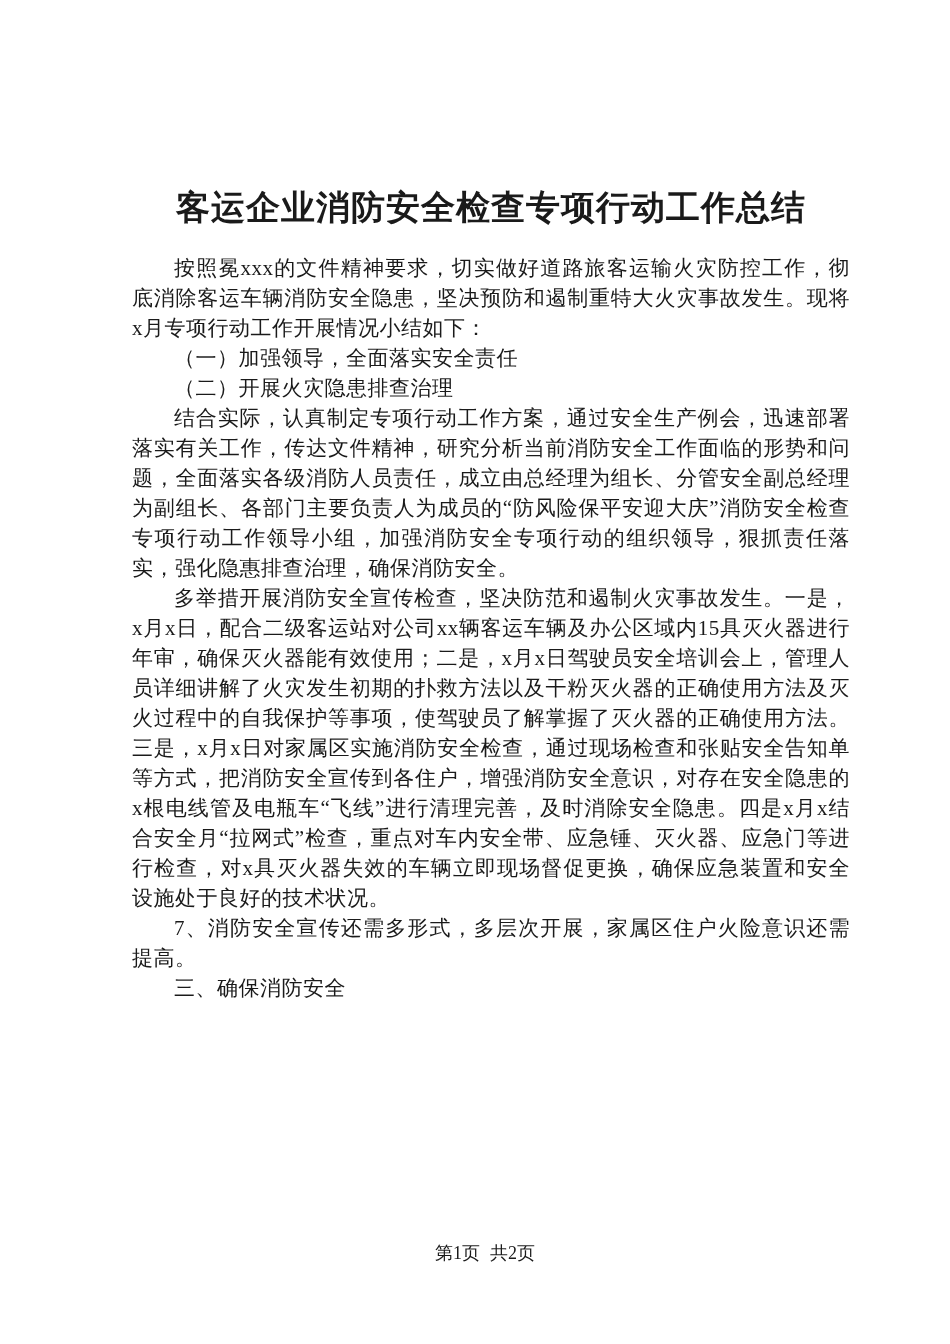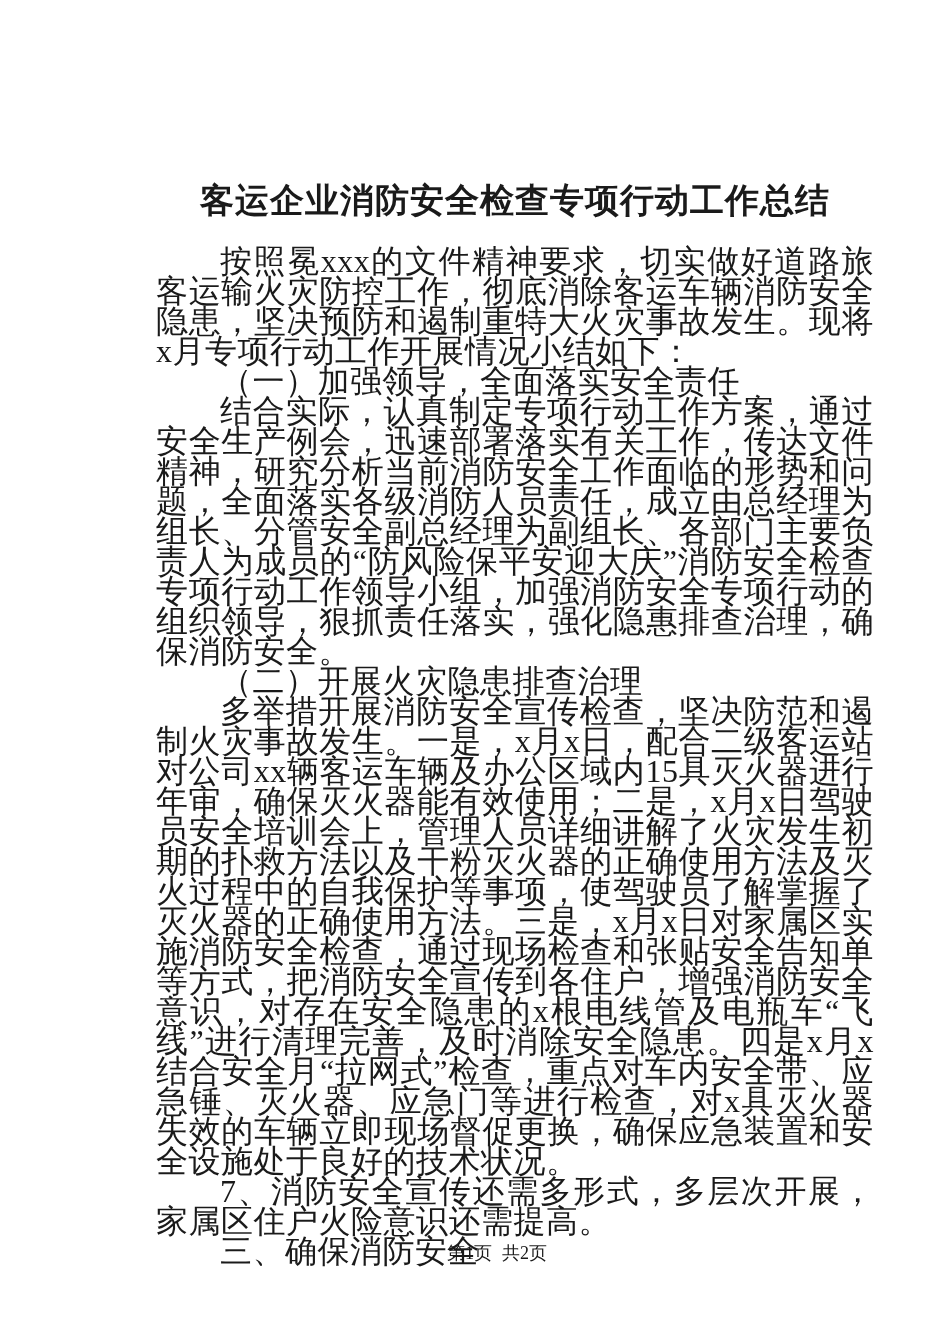--- a/index.html
+++ b/index.html
@@ -14,47 +14,46 @@
     height: 1344px;
     background: #ffffff;
     overflow: hidden;
     font-family: "Liberation Serif", "DejaVu Serif", serif;
     color: #1a1a1a;
   }
 
   .content {
     position: absolute;
     left: 132px;
-    top: 180px;
+    top: 187px;
     width: 718px;
-    margin-left: 24px;
   }
 
   .doc-title {
     font-size: 34px;
     line-height: 42px;
     font-weight: bold;
     text-align: center;
     letter-spacing: 1px;
     margin-bottom: 24px;
     white-space: nowrap;
   }
 
   .doc-body p {
-    font-size: 32px;
+    font-size: 21px;
     line-height: 30px;
     text-align: justify;
     text-justify: inter-ideograph;
     text-indent: 2em;
     letter-spacing: 0.5px;
   }
 
   .page-footer {
     position: absolute;
-    left: 447px;
+    left: 435px;
     top: 1241px;
     font-size: 18px;
     line-height: 24px;
     color: #1a1a1a;
     white-space: nowrap;
   }
 
   .page-footer .sep {
     display: inline-block;
     width: 10px;
@@ -65,22 +64,22 @@
 
 <div class="page">
 
   <div class="content">
 
     <h1 class="doc-title">客运企业消防安全检查专项行动工作总结</h1>
 
     <div class="doc-body">
       <p>按照冕xxx的文件精神要求，切实做好道路旅客运输火灾防控工作，彻底消除客运车辆消防安全隐患，坚决预防和遏制重特大火灾事故发生。现将x月专项行动工作开展情况小结如下：</p>
       <p>（一）加强领导，全面落实安全责任</p>
+      <p>（二）开展火灾隐患排查治理</p>
       <p>结合实际，认真制定专项行动工作方案，通过安全生产例会，迅速部署落实有关工作，传达文件精神，研究分析当前消防安全工作面临的形势和问题，全面落实各级消防人员责任，成立由总经理为组长、分管安全副总经理为副组长、各部门主要负责人为成员的“防风险保平安迎大庆”消防安全检查专项行动工作领导小组，加强消防安全专项行动的组织领导，狠抓责任落实，强化隐惠排查治理，确保消防安全。</p>
-      <p>（二）开展火灾隐患排查治理</p>
       <p>多举措开展消防安全宣传检查，坚决防范和遏制火灾事故发生。一是，x月x日，配合二级客运站对公司xx辆客运车辆及办公区域内15具灭火器进行年审，确保灭火器能有效使用；二是，x月x日驾驶员安全培训会上，管理人员详细讲解了火灾发生初期的扑救方法以及干粉灭火器的正确使用方法及灭火过程中的自我保护等事项，使驾驶员了解掌握了灭火器的正确使用方法。三是，x月x日对家属区实施消防安全检查，通过现场检查和张贴安全告知单等方式，把消防安全宣传到各住户，增强消防安全意识，对存在安全隐患的x根电线管及电瓶车“飞线”进行清理完善，及时消除安全隐患。四是x月x结合安全月“拉网式”检查，重点对车内安全带、应急锤、灭火器、应急门等进行检查，对x具灭火器失效的车辆立即现场督促更换，确保应急装置和安全设施处于良好的技术状况。</p>
       <p>7、消防安全宣传还需多形式，多层次开展，家属区住户火险意识还需提高。</p>
       <p>三、确保消防安全</p>
     </div>
 
   </div>
 
   <div class="page-footer">
     <span>第1页</span><span class="sep"></span><span>共2页</span>
   </div>

